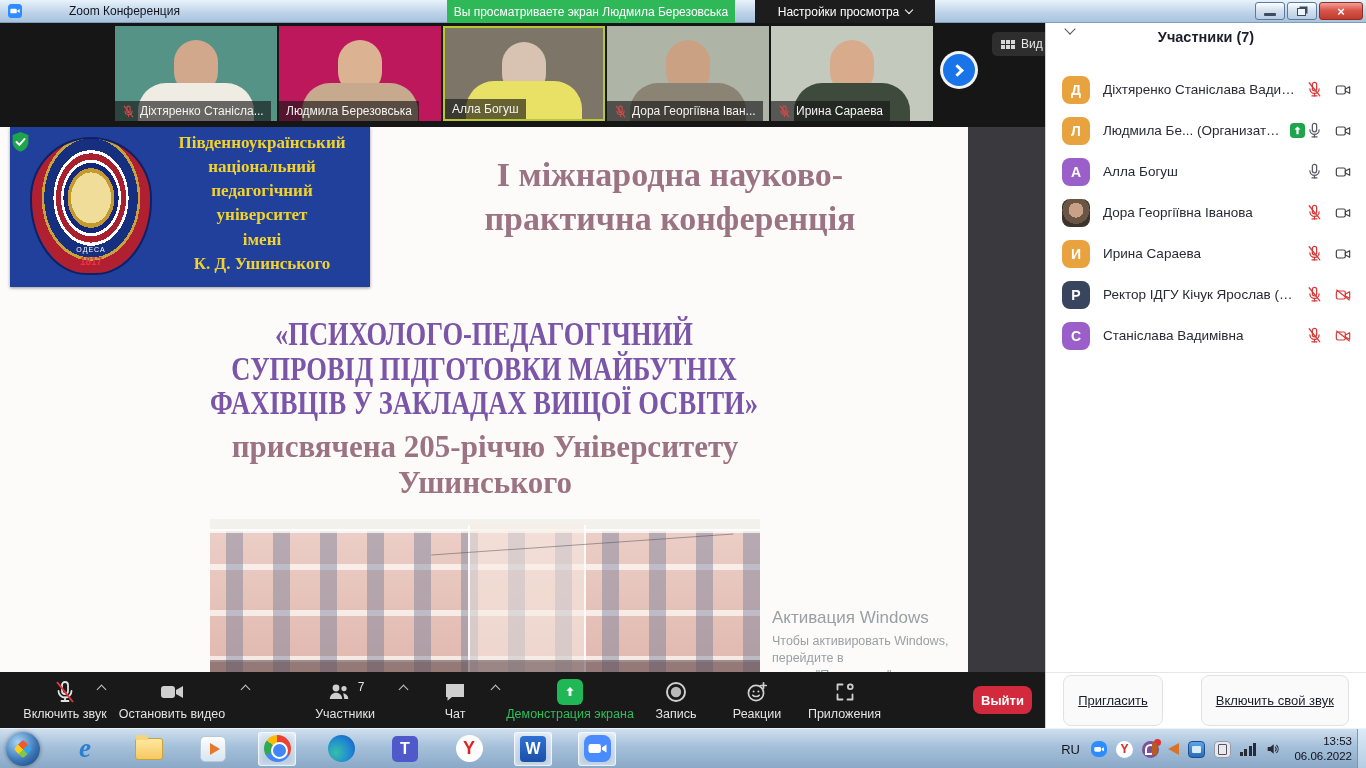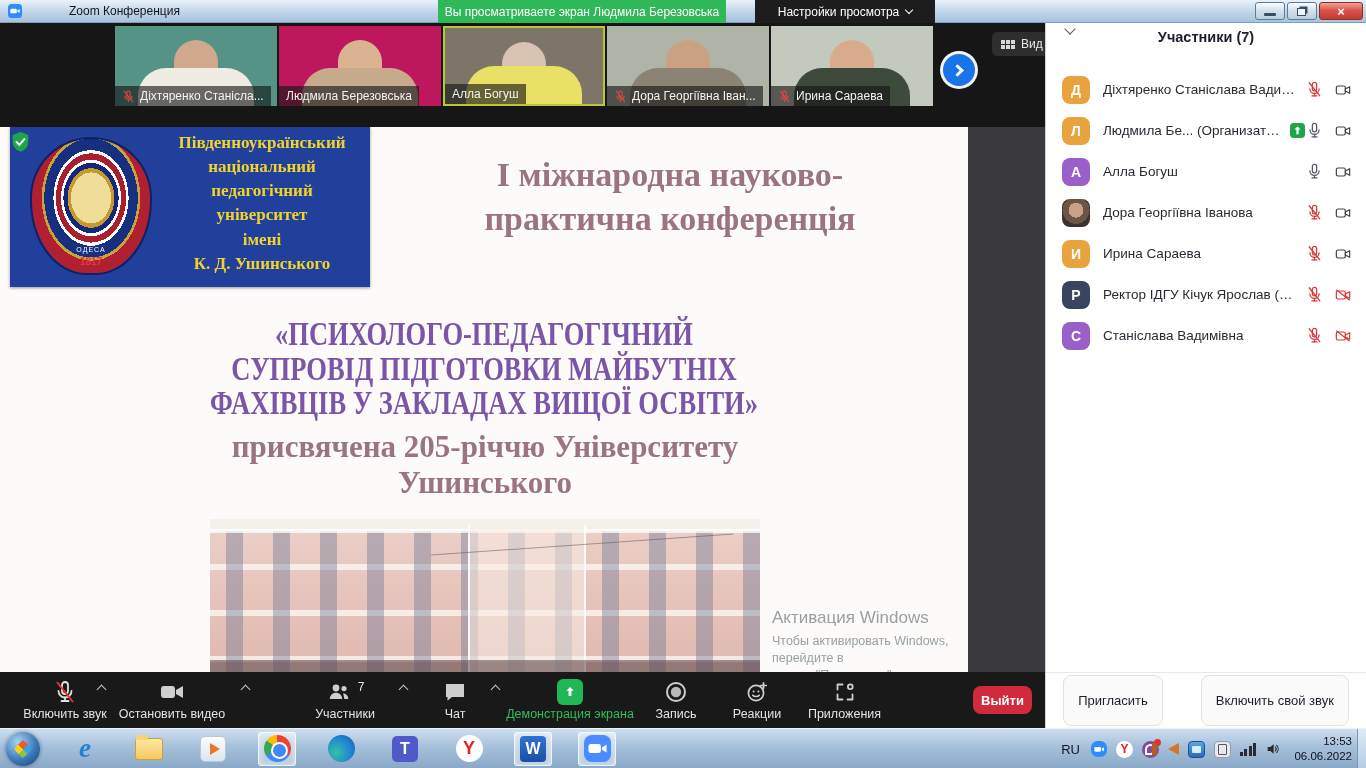--- a/index.html
+++ b/index.html
@@ -5,37 +5,37 @@
   * { margin:0; padding:0; box-sizing:border-box; }
   html,body { width:1366px; height:768px; overflow:hidden; }
   body { font-family:"Liberation Sans", sans-serif; background:#000; position:relative; }
 
   
   .titlebar { position:absolute; left:0; top:0; width:1366px; height:23px;
     background:linear-gradient(#e8f2fb, #bcd2e8 60%, #a9c3dd); border-bottom:1px solid #7e9cbb;
     display:flex; align-items:center; z-index:40;gap:40px; }
   .titlebar .app-ic { margin-left:8px; width:14px; height:14px; }
   .titlebar .t-title { margin-left:7px; font-size:12px; color:#15151d; }
-  .banner { position:absolute; left:438px; top:0; width:288px; height:23px; background:#2eb858;
+  .banner { position:absolute; left:447px; top:0; width:288px; height:23px; background:#2eb858;
     color:#fff; font-size:12px; display:flex; align-items:center; justify-content:center;text-align:right; }
   .view-settings { position:absolute; left:755px; top:0; width:180px; height:23px; background:#1d1d1d;
     color:#fff; font-size:12px; display:flex; align-items:center; justify-content:center; gap:7px; cursor:default; }
   .caret-down { width:6px; height:6px; border-right:1.5px solid #fff; border-bottom:1.5px solid #fff;
     transform:rotate(45deg); margin-top:-3px; }
   .winbtns { position:absolute; right:3px; top:2px; display:flex; gap:2px; }
   .wbtn { width:30px; height:18px; border:1px solid #5c7a99; border-radius:3px;
     background:linear-gradient(#fdfeff,#d4e2ef 45%,#b8cde2); display:flex; align-items:center; justify-content:center; }
   .wbtn.close { width:44px; background:linear-gradient(#f3a198,#d9564a 45%,#c23a2e); border-color:#8c2f26;
     color:#fff; font-weight:bold; font-size:13px; }
   .min-glyph { width:12px; height:3px; background:#3c4c5e; border-radius:1px; margin-top:6px; }
   .restore-glyph { width:9px; height:8px; border:1.5px solid #3c4c5e; background:#eef4fa; box-shadow:2px -2px 0 -0.5px #3c4c5e; margin:2px 0 0 -2px; }
 
   
   .video-strip { position:absolute; left:0; top:23px; width:1045px; height:104px; background:#161616; z-index:30; }
-  .thumb { position:absolute; top:3px; width:162px; height:80px; overflow:hidden; background:#444;text-align:right; }
+  .thumb { position:absolute; top:3px; width:162px; height:95px; overflow:hidden; background:#444;text-align:right; }
   .thumb.active { border:2px solid #b9c832; }
   .person { position:absolute; inset:0; }
   .person::before { content:""; position:absolute; left:50%; top:14px; transform:translateX(-50%);
     width:44px; height:54px; border-radius:22px; background:var(--skin,#d7b095); }
   .person::after { content:""; position:absolute; left:50%; bottom:-14px; transform:translateX(-50%);
     width:116px; height:52px; border-radius:28px 28px 0 0; background:var(--shirt,#e8e4da); }
   .name-bar { position:absolute; left:0; bottom:0; background:rgba(20,20,20,.62); color:#f2f2f2;
     font-size:12px; padding:3px 7px; display:flex; align-items:center; gap:5px; z-index:2; max-width:100%; white-space:nowrap; }
   .next-btn { position:absolute; left:943px; top:31px; width:32px; height:32px; border-radius:50%;
     background:#1874e8; box-shadow:0 0 0 3px rgba(255,255,255,.95); display:flex; align-items:center; justify-content:center; }
@@ -95,21 +95,21 @@
     transform:rotate(45deg); margin-left:20px; margin-top:-4px; }
   .panel-header .ptitle { position:absolute; left:0; width:100%; text-align:center; font-size:14.5px; font-weight:bold; color:#1d1d2b; }
   .prow { position:absolute; left:0; width:100%; height:41px; display:flex; align-items:center; padding:0 14px 0 16px; }
   .avatar { width:28px; height:28px; border-radius:8px; color:#fff; font-size:14px; font-weight:bold;
     display:flex; align-items:center; justify-content:center; flex:0 0 28px; }
   .pname { flex:1; margin-left:13px; font-size:13.5px; color:#2a2a34; white-space:nowrap; overflow:hidden; text-overflow:ellipsis; }
   .picons { display:flex; align-items:center; gap:11px; margin-left:8px; }
   .share-badge { width:17px; height:15px; margin-left:5px; flex:0 0 17px; }
   .panel-footer { position:absolute; left:0; bottom:0; width:100%; height:56px; border-top:1px solid #e6e6e6;
     display:flex; align-items:center; justify-content:center; gap:38px; }
-  .pf-btn { background:#fafafa; border:1px solid #e2e2e2; border-radius:8px; padding:17px 14px; font-size:13px; color:#1d1d2b; }
+  .pf-btn { background:#fafafa; border:1px solid #e2e2e2; border-radius:8px; padding:17px 14px; font-size:13px; color:#1d1d2b;text-decoration:underline; }
 
   
   .toolbar { position:absolute; left:0; top:672px; width:1045px; height:56px; background:#191919; z-index:36; }
   .titem { position:absolute; top:6px; display:flex; flex-direction:column; align-items:center; color:#e3e3e3; font-size:12.5px; }
   .titem .irow { height:28px; display:flex; align-items:center; gap:4px; }
   .titem .lbl { margin-top:1px; white-space:nowrap; }
   .caret-up { width:7px; height:7px; border-left:1.7px solid #c4c4c4; border-top:1.7px solid #c4c4c4; transform:rotate(45deg); }
   .caret-slot { position:absolute; top:14px; }
   .green-sq { width:26px; height:26px; border-radius:6px; background:#20b757; display:flex; align-items:center; justify-content:center; }
   .t-green { color:#2ebd59; }

